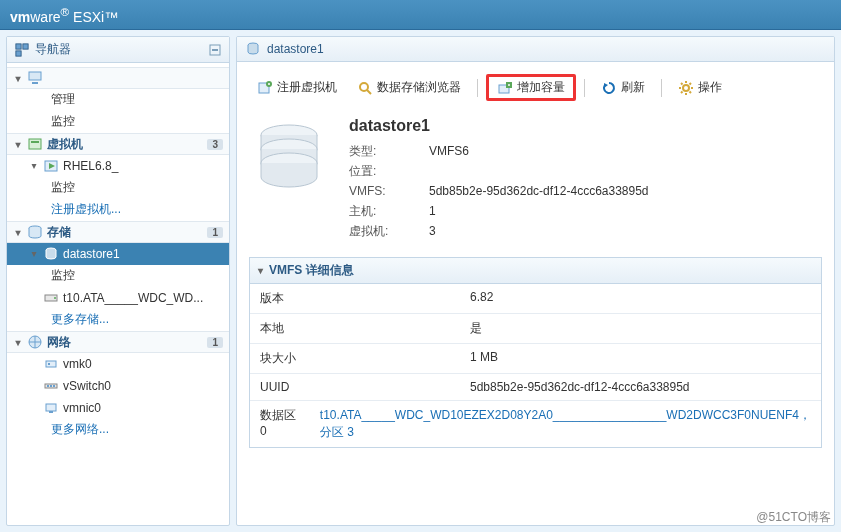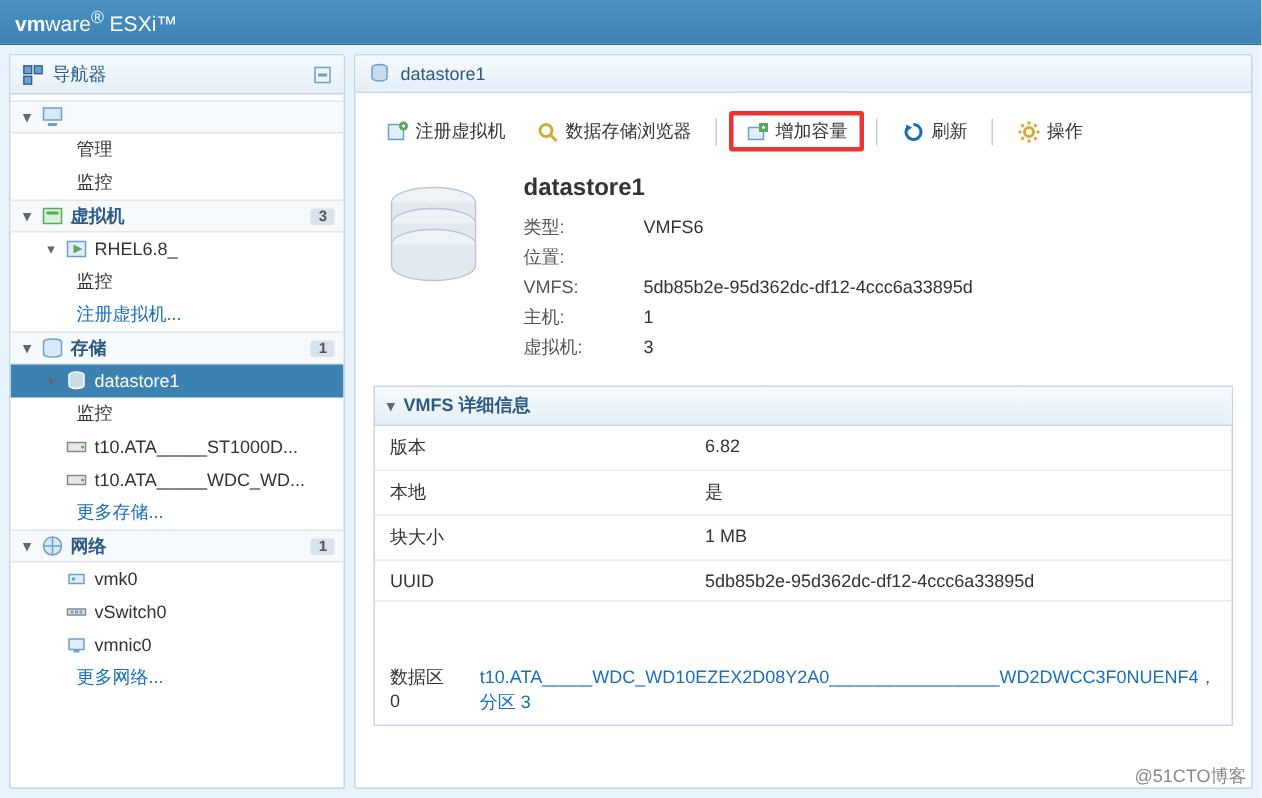--- a/index.html
+++ b/index.html
@@ -36,21 +36,21 @@
   .ds-big-icon { width: 80px; height: 80px; }
   .kv-block .ds-name { font-size: 16px; font-weight: bold; margin-bottom: 6px; }
   .kv-row { display: flex; line-height: 20px; align-items: flex-end; }
   .kv-row .k { width: 80px; color: #555; }
   .kv-row .v { color: #333; }
   .details-panel { margin: 0 12px 12px 12px; border: 1px solid #c4d6e6; }
   .details-panel .dp-title { background: linear-gradient(#f5fafd, #e6eff7); border-bottom: 1px solid #c4d6e6; padding: 4px 8px; display: flex; align-items: center; gap: 6px; font-weight: bold; color: #2c5a84; }
   .dp-toggle { font-size: 10px; color: #666; }
   .dp-body { }
   .dp-row { display: flex; border-bottom: 1px solid #e6ecf2; }
-  .dp-row:last-child { border-bottom: none; margin-top: 36px; }
+  .dp-row:last-child { border-bottom: none; }
   .dp-row .c1 { width: 210px; padding: 6px 10px; }
   .dp-row .c2 { flex: 1; padding: 6px 10px; color: #333; }
   .dp-row .c2.link { color: #1a6fb5; }
   .watermark { position: absolute; right: 10px; bottom: 6px; color: #888; font-size: 12px; text-align: center; }
   svg { display: block; }
 </style>
 </head>
 <body>
 
 <div class="topbar">
@@ -151,30 +151,20 @@
           <span class="tree-label">监控</span>
         </div>
       <div class="tree-row tree-indent-1">
         <span class="tree-toggle"></span>
         <span class="tree-icon">
             <svg viewBox="0 0 16 16">
               <rect x="2" y="5" width="12" height="6" fill="#e8e8e8" stroke="#888"></rect>
               <circle cx="12" cy="8" r="1" fill="#5ba85b"></circle>
             </svg>
           </span>
-        <span class="tree-label">t10.ATA_____ST1000D...</span>
-      </div>
-      <div class="tree-row tree-indent-1">
-        <span class="tree-toggle"></span>
-        <span class="tree-icon">
-            <svg viewBox="0 0 16 16">
-              <rect x="2" y="5" width="12" height="6" fill="#e8e8e8" stroke="#888"></rect>
-              <circle cx="12" cy="8" r="1" fill="#5ba85b"></circle>
-            </svg>
-          </span>
         <span class="tree-label">t10.ATA_____WDC_WD...</span>
       </div>
       <div class="tree-row tree-indent-2 link">
           <span class="tree-label">更多存储...</span>
         </div>
 
       <div class="tree-row category tree-indent-0">
         <span class="tree-toggle">▾</span>
         <span class="tree-icon">
             <svg viewBox="0 0 16 16">

